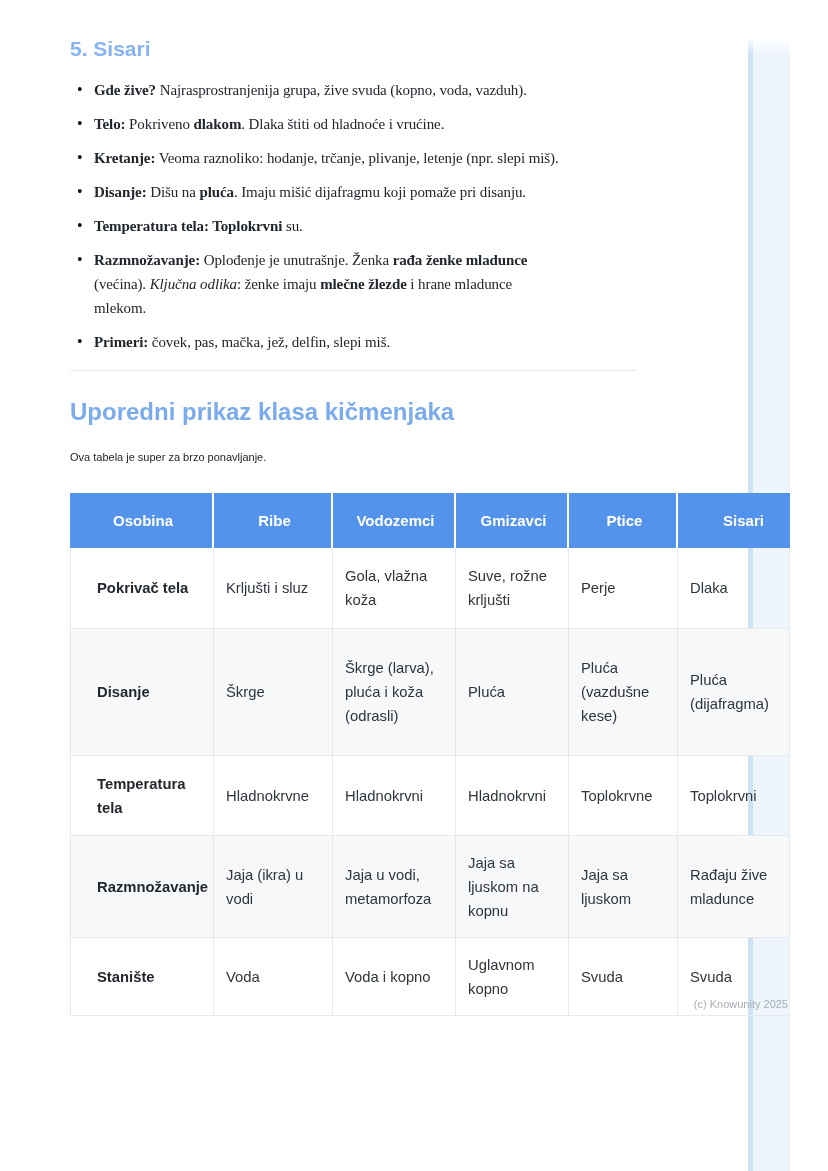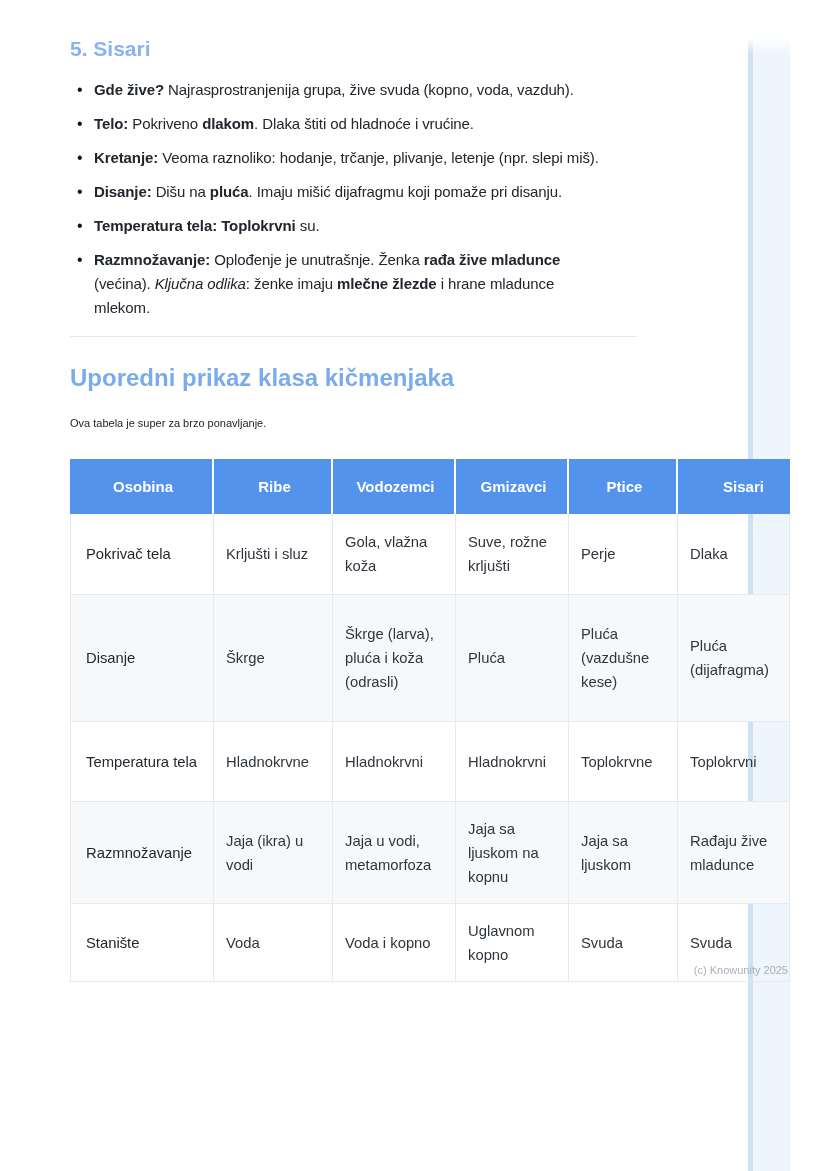--- a/index.html
+++ b/index.html
@@ -35,20 +35,21 @@
     font-size:21px;line-height:26px;font-weight:600;
     color:var(--section-title,#87b3f0);
   }
 
   ul.bullets{
     list-style:none;
     margin:16px 0 16px 0;padding:0;
     width:600px;
     font-size:15px;line-height:24px;
     letter-spacing:-0.1px;
+    font-family:Liberation Serif, serif;
   }
   ul.bullets li{
     position:relative;
     padding-left:24px;
     margin-bottom:10px;
     white-space:pre-wrap;
   }
   ul.bullets li::before{
     content:"\2022";
     position:absolute;left:7px;top:0;
@@ -94,22 +95,22 @@
   table.compare thead th:last-child{border-right:none;padding-left:29px;}
   table.compare tbody td{
     vertical-align:middle;
     padding:10px 12px;
     border-right:1px solid var(--border,#e7e9ec);
     border-bottom:1px solid var(--border,#e7e9ec);
     background:transparent;
   }
   table.compare tbody td:first-child{
     border-left:1px solid var(--border,#e7e9ec);
-    font-weight:400;color:#23282f;
-    padding-left:15px;
+    font-weight:700;color:#23282f;
+    padding-left:26px;
   }
   table.compare tbody tr:nth-child(even) td{
     background:var(--stripe,#f7f8fa);
   }
   .watermark{
     position:absolute;right:2px;bottom:6px;
     font-size:11px;color:var(--watermark,#a9afb8);
   }
 </style>
 </head>
@@ -120,23 +121,24 @@
 
   <div class="content">
     <h2 class="section-title">5. Sisari</h2>
 
     <ul class="bullets" id="bullets">
         <li><span class="seg-b ">Gde žive?</span><span class=""> Najrasprostranjenija grupa, žive svuda (kopno, voda, vazduh).</span></li>
         <li><span class="seg-b ">Telo:</span><span class=""> Pokriveno </span><span class="seg-b ">dlakom</span><span class="">. Dlaka štiti od hladnoće i vrućine.</span></li>
         <li><span class="seg-b ">Kretanje:</span><span class=""> Veoma raznoliko: hodanje, trčanje, plivanje, letenje (npr. slepi miš).</span></li>
         <li><span class="seg-b ">Disanje:</span><span class=""> Dišu na </span><span class="seg-b ">pluća</span><span class="">. Imaju mišić dijafragmu koji pomaže pri disanju.</span></li>
         <li><span class="seg-b ">Temperatura tela: Toplokrvni</span><span class=""> su.</span></li>
-        <li><span class="seg-b ">Razmnožavanje:</span><span class=""> Oplođenje je unutrašnje. Ženka </span><span class="seg-b ">rađa žive mladunce</span><span class="">
+        <li><span class="seg-b ">Razmnožavanje:</span><span class=""> Oplođenje je unutrašnje. Ženka </span><span class="seg-b ">rađa ženke mladunce</span><span class="">
 (većina). </span><span class="seg-i">Ključna odlika</span><span class="">: ženke imaju </span><span class="seg-b ">mlečne žlezde</span><span class=""> i hrane mladunce
 mlekom.</span></li>
+        <li><span class="seg-b ">Primeri:</span><span class=""> čovek, pas, mačka, jež, delfin, slepi miš.</span></li>
       </ul>
 
     <hr class="divider">
 
     <h1 class="comparison-title">Uporedni prikaz klasa kičmenjaka</h1>
 
     <p class="intro">Ova tabela je super za brzo ponavljanje.</p>
 
     <div class="table-wrap">
       <table class="compare">

